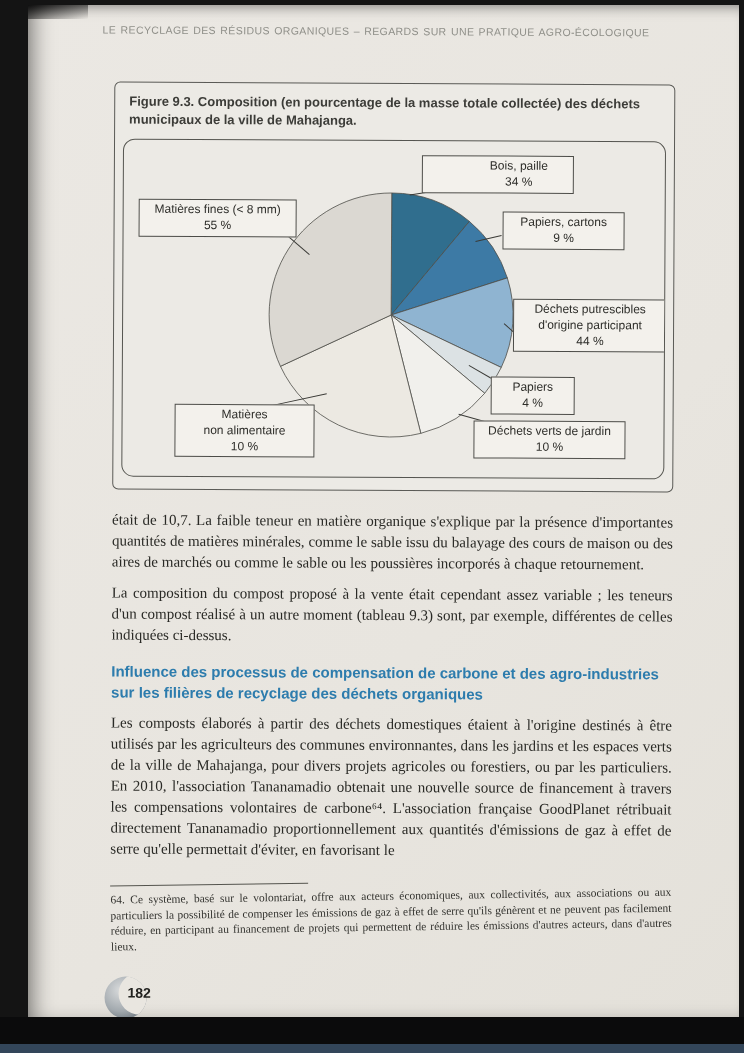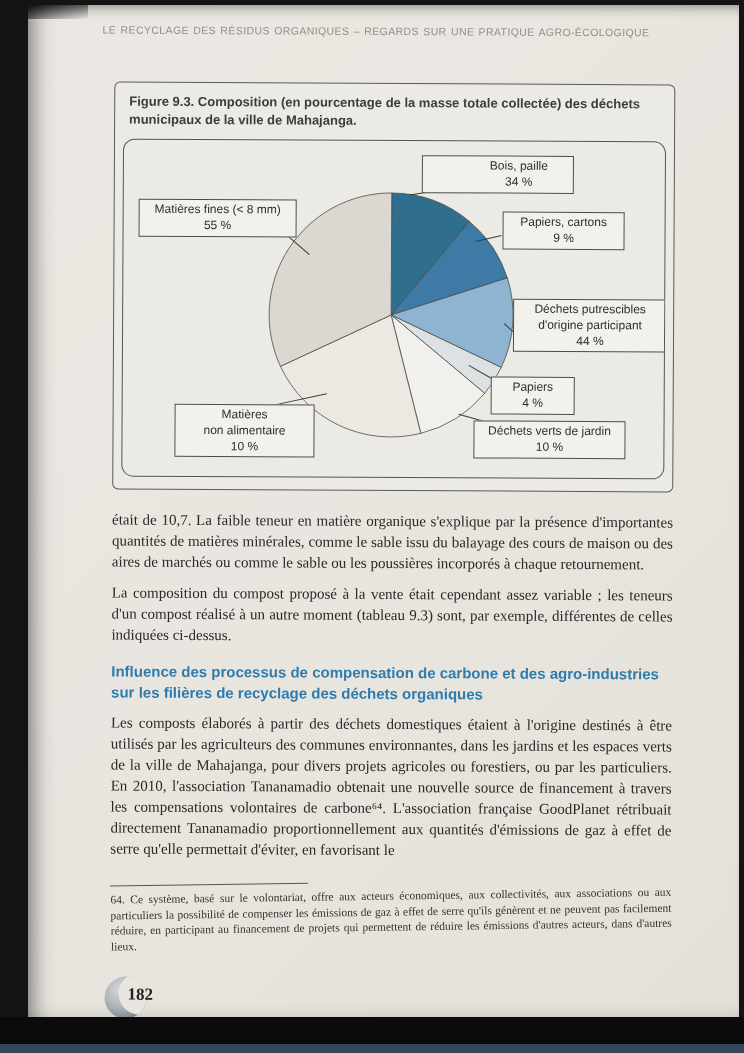--- a/index.html
+++ b/index.html
@@ -62,21 +62,21 @@
     position:absolute;left:-5px;top:4px;width:42px;height:42px;border-radius:50%;
     background:radial-gradient(circle at 38% 32%, #d9dbdc 0%, #a2a9ae 55%, #4e5a64 100%);
     overflow:hidden;
   }
   .pagenum-logo::after{
     content:"";position:absolute;left:14px;top:-4px;width:42px;height:42px;border-radius:50%;
     background:#e9e6e0;
   }
   .pagenum{
     position:absolute;left:18px;top:12px;
-    font-family:Liberation Serif, serif;font-weight:bold;font-size:17px;color:#22221f;
+    font-family:Liberation Sans, sans-serif;font-weight:bold;font-size:14px;color:#22221f;
   }
   .scan-bottom-bar{position:absolute;left:0;right:0;bottom:0;height:36px;background:#0b0b0c;}
   .scan-bottom-strip{position:absolute;left:0;right:0;bottom:0;height:9px;background:#33465a;}
   .scan-corner{position:absolute;left:0;top:0;width:60px;height:14px;background:linear-gradient(to bottom right,#101010,transparent);}
 </style>
 </head>
 <body>
 
 <div class="paper">
   <div class="scan-corner"></div>

